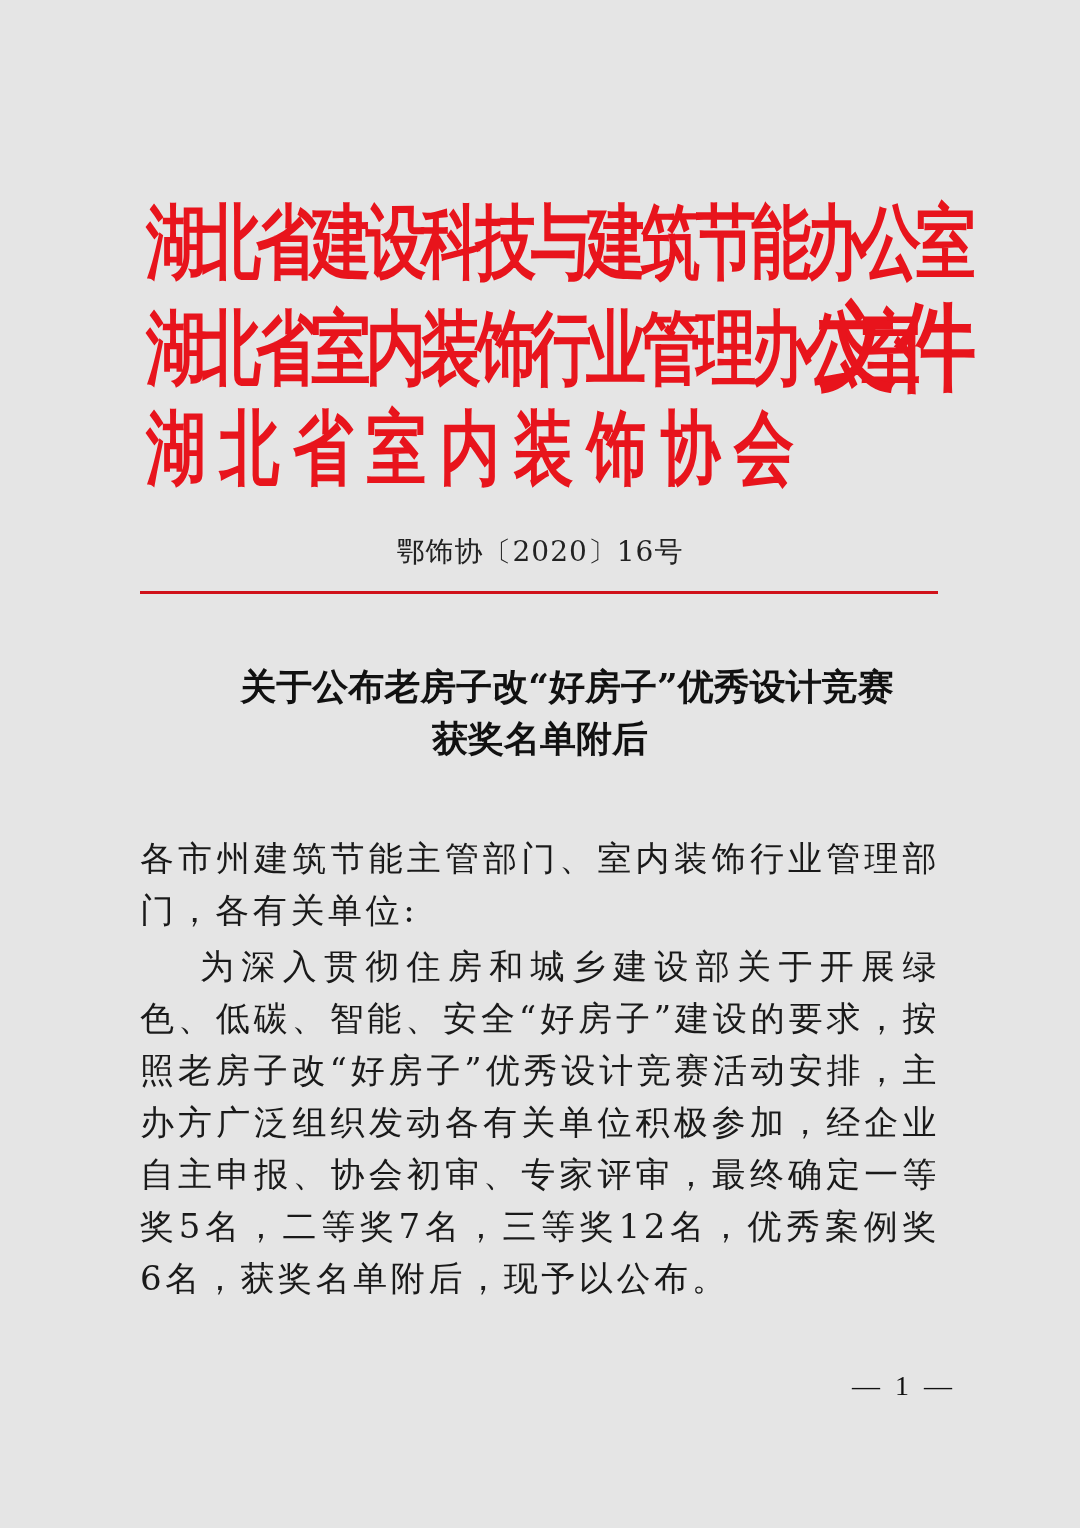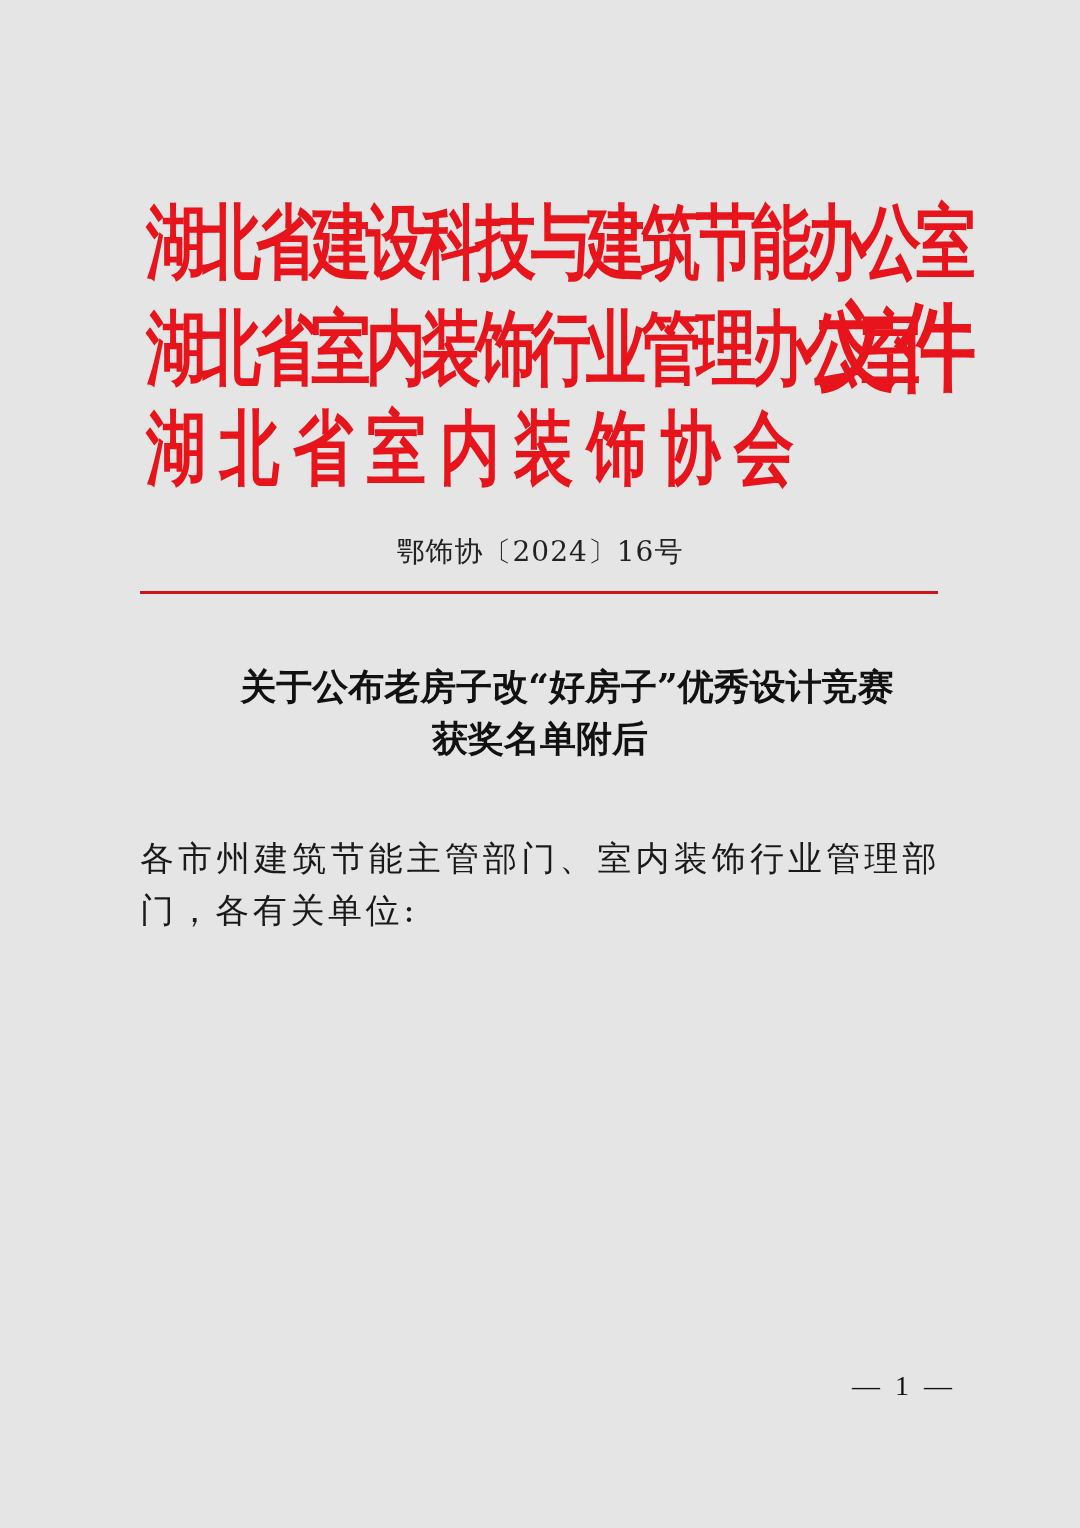--- a/index.html
+++ b/index.html
@@ -64,23 +64,24 @@
       <span>室</span>
       <span>内</span>
       <span>装</span>
       <span>饰</span>
       <span>协</span>
       <span>会</span>
     </div>
     <div class="wenjian">文件</div>
   </div>
 
-  <div class="docno">鄂饰协〔2024〕16号</div>
+  <div class="docno">鄂饰协〔2020〕16号</div>
 
   <div class="redrule"></div>
 
   <div class="title t1">关于公布老房子改“好房子”优秀设计竞赛</div>
   <div class="title t2">获奖名单附后</div>
 
   <div class="body-text salutation">各市州建筑节能主管部门、室内装饰行业管理部门，各有关单位:</div>
+  <div class="body-text para">为深入贯彻住房和城乡建设部关于开展绿色、低碳、智能、安全“好房子”建设的要求，按照老房子改“好房子”优秀设计竞赛活动安排，主办方广泛组织发动各有关单位积极参加，经企业自主申报、协会初审、专家评审，最终确定一等奖5名，二等奖7名，三等奖12名，优秀案例奖6名，获奖名单附后，现予以公布。</div>
 
   <div class="pagenum">— 1 —</div>
 </div>
 
 </body></html>

